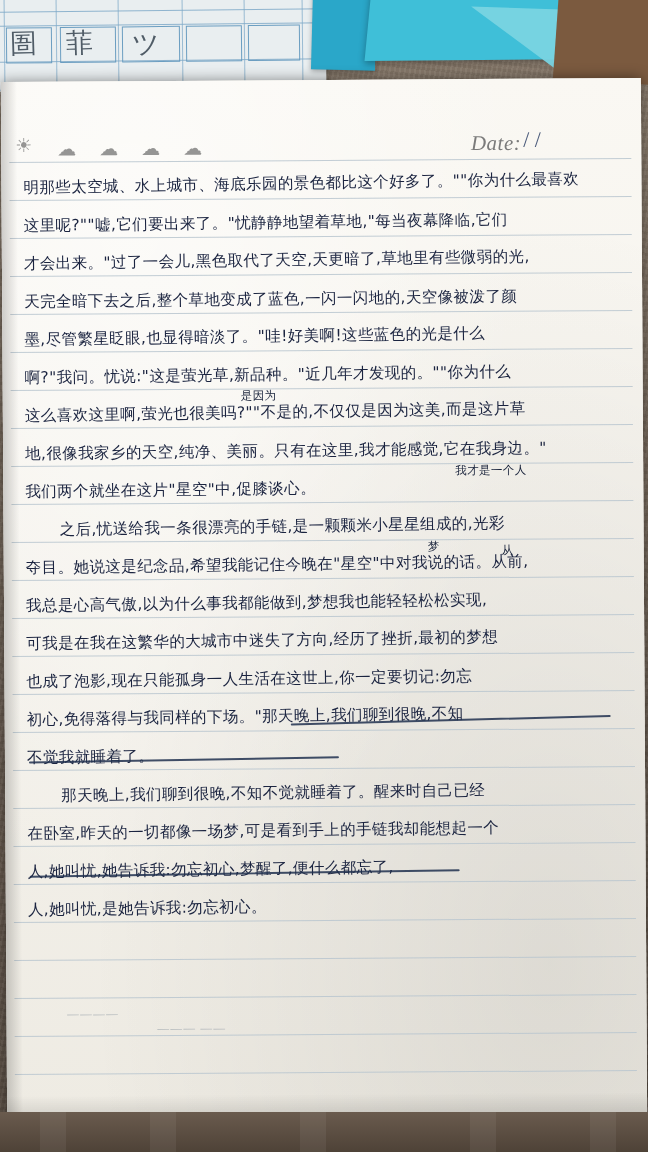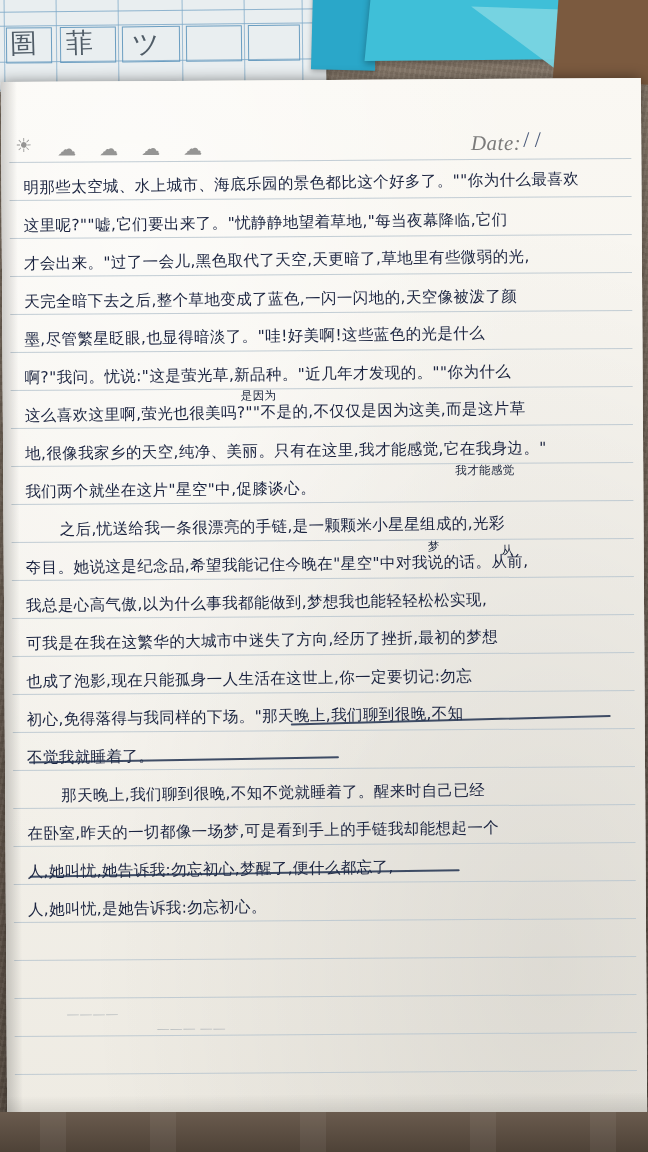--- a/index.html
+++ b/index.html
@@ -309,21 +309,21 @@
 
     <div class="hw ink" style="left:22px; top:96px; transform:rotate(-0.6deg);">明那些太空城、水上城市、海底乐园的景色都比这个好多了。""你为什么最喜欢</div>
     <div class="hw ink" style="left:22px; top:134px; transform:rotate(-0.4deg);">这里呢?""嘘,它们要出来了。"忧静静地望着草地,"每当夜幕降临,它们</div>
     <div class="hw ink" style="left:22px; top:172px; transform:rotate(-0.5deg);">才会出来。"过了一会儿,黑色取代了天空,天更暗了,草地里有些微弱的光,</div>
     <div class="hw ink" style="left:22px; top:210px; transform:rotate(-0.3deg);">天完全暗下去之后,整个草地变成了蓝色,一闪一闪地的,天空像被泼了颜</div>
     <div class="hw ink" style="left:22px; top:248px; transform:rotate(-0.5deg);">墨,尽管繁星眨眼,也显得暗淡了。"哇!好美啊!这些蓝色的光是什么</div>
     <div class="hw ink" style="left:22px; top:286px; transform:rotate(-0.4deg);">啊?"我问。忧说:"这是萤光草,新品种。"近几年才发现的。""你为什么</div>
     <div class="hw ink" style="left:22px; top:324px; transform:rotate(-0.5deg);">这么喜欢这里啊,萤光也很美吗?""不是的,不仅仅是因为这美,而是这片草</div>
     <span class="hw small" style="left:238px; top:308px;">是因为</span>
     <div class="hw ink" style="left:22px; top:362px; transform:rotate(-0.3deg);">地,很像我家乡的天空,纯净、美丽。只有在这里,我才能感觉,它在我身边。"</div>
-    <span class="hw small" style="left:452px; top:384px;">我才能感觉</span>
+    <span class="hw small" style="left:452px; top:384px;">我才是一个人</span>
     <div class="hw ink" style="left:22px; top:400px; transform:rotate(-0.4deg);">我们两个就坐在这片"星空"中,促膝谈心。</div>
 
     <div class="hw ink" style="left:56px; top:438px; transform:rotate(-0.5deg);">之后,忧送给我一条很漂亮的手链,是一颗颗米小星星组成的,光彩</div>
     <div class="hw ink" style="left:22px; top:476px; transform:rotate(-0.4deg);">夺目。她说这是纪念品,希望我能记住今晚在"星空"中对我说的话。从前,</div>
     <span class="hw small" style="left:424px; top:460px;">梦</span>
     <span class="hw small" style="left:498px; top:464px;">从</span>
     <div class="hw ink" style="left:22px; top:514px; transform:rotate(-0.4deg);">我总是心高气傲,以为什么事我都能做到,梦想我也能轻轻松松实现,</div>
     <div class="hw ink" style="left:22px; top:552px; transform:rotate(-0.5deg);">可我是在我在这繁华的大城市中迷失了方向,经历了挫折,最初的梦想</div>
     <div class="hw ink" style="left:22px; top:590px; transform:rotate(-0.4deg);">也成了泡影,现在只能孤身一人生活在这世上,你一定要切记:勿忘</div>
     <div class="hw ink" style="left:22px; top:628px; transform:rotate(-0.5deg);">初心,免得落得与我同样的下场。"那天晚上,我们聊到很晚,不知</div>

